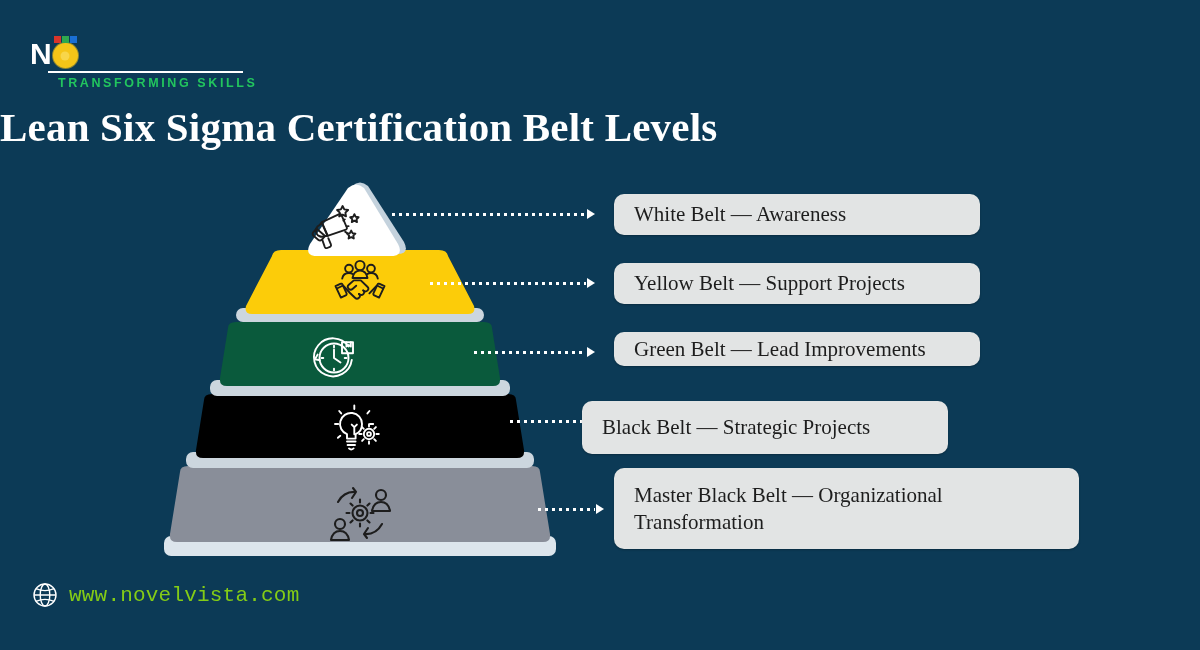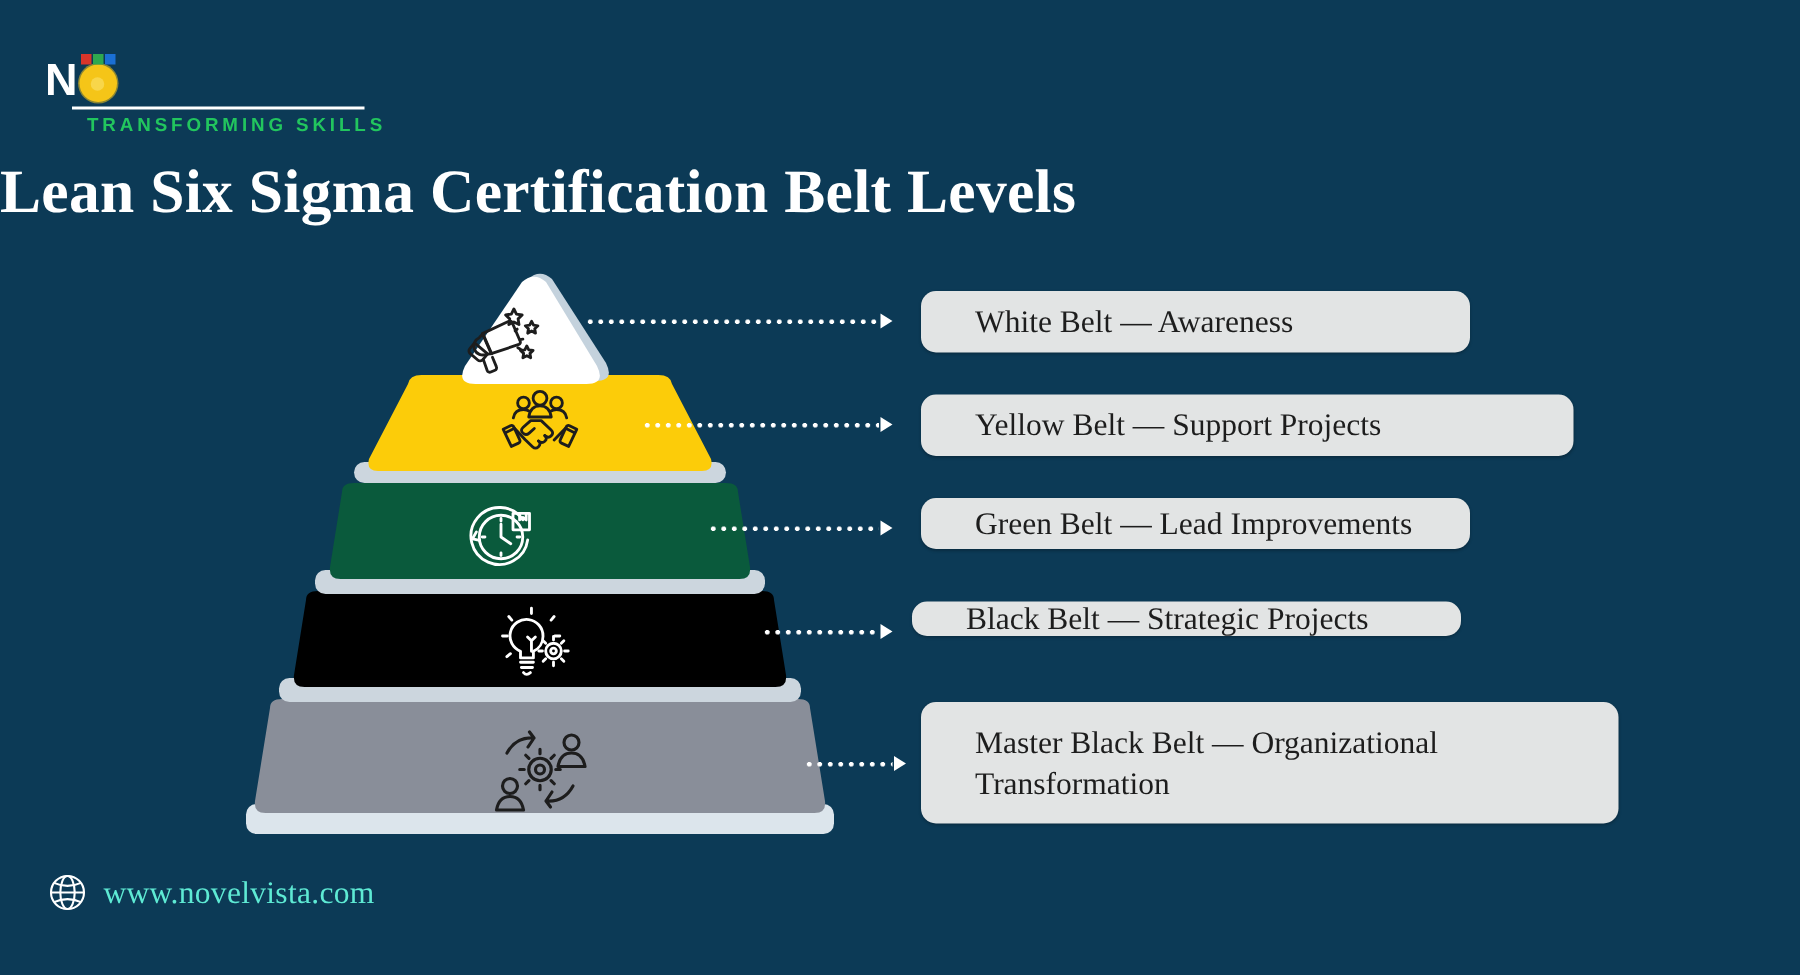--- a/index.html
+++ b/index.html
@@ -171,36 +171,35 @@
     align-items: center;
     box-shadow: 0 1px 2px rgba(0,0,0,0.25);
   }
   .label-box span {
     display: block;
     padding: 0 20px;
     font-family: "Liberation Serif", serif;
     font-size: 21px;
     color: #1d1d1d;
     line-height: 1.28;
-    margin-left: 16px;
   }
 
   
   #footer {
     position: absolute;
     left: 32px;
     top: 582px;
     display: flex;
     align-items: center;
     gap: 11px;
   }
   #footer-url {
-    font-family: Liberation Serif, serif;
+    font-family: Liberation Mono, monospace;
     font-size: 21px;
-    color: #5eead4;
+    color: #84cc16;
     letter-spacing: 0.2px;
   }
 </style>
 </head>
 <body>
 
 <div id="canvas">
 
   <div id="logo">
     <div id="logo-wordmark">
@@ -328,27 +327,27 @@
       <div class="head"></div>
   </div>
   <div class="connector" style="left:536px; top:503px; width:68px;">
     <div class="dots"></div>
       <div class="head"></div>
   </div>
 
   <div class="label-box" style="left:614px; top:194px; width:366px; height:41px;">
     <span>White Belt — Awareness</span>
   </div>
-  <div class="label-box" style="left:614px; top:263px; width:435px; height:41px;">
+  <div class="label-box" style="left:614px; top:263px; width:366px; height:41px;">
     <span>Yellow Belt — Support Projects</span>
   </div>
   <div class="label-box" style="left:614px; top:332px; width:366px; height:34px;">
     <span>Green Belt — Lead Improvements</span>
   </div>
-  <div class="label-box" style="left:608px; top:401px; width:366px; height:23px;">
+  <div class="label-box" style="left:582px; top:401px; width:366px; height:53px;">
     <span>Black Belt — Strategic Projects</span>
   </div>
   <div class="label-box" style="left:614px; top:468px; width:465px; height:81px;">
     <span>Master Black Belt — Organizational Transformation</span>
   </div>
 
   <div id="footer">
     <svg width="26" height="26" viewBox="0 0 26 26" fill="none" stroke="#ffffff" stroke-width="1.4">
       <circle cx="13" cy="13" r="11"></circle>
       <ellipse cx="13" cy="13" rx="4.8" ry="11"></ellipse>

